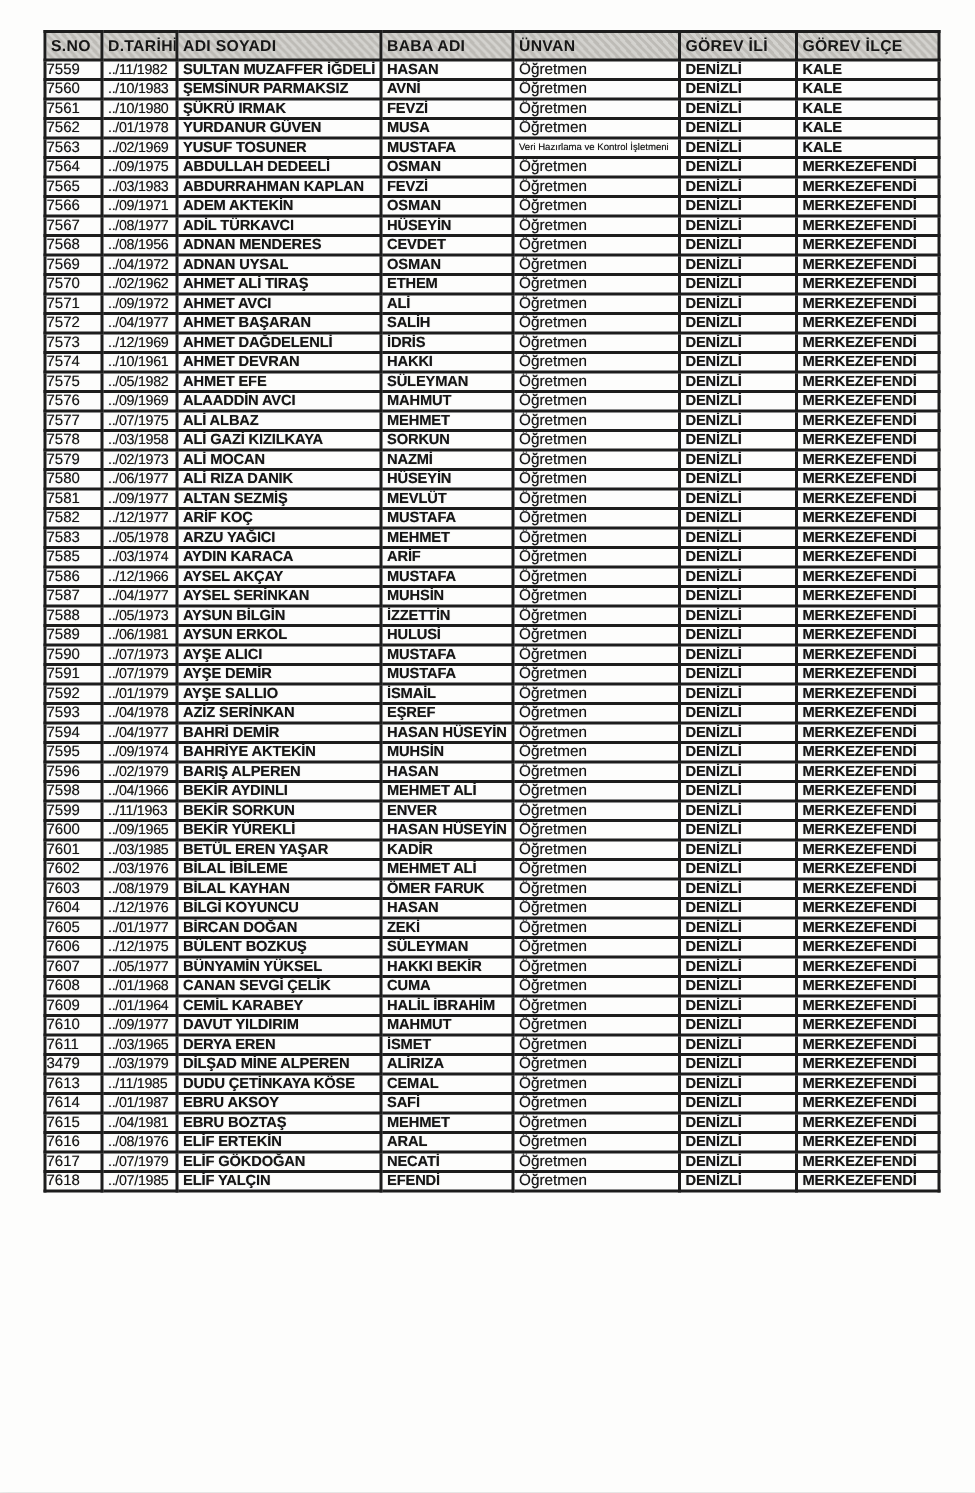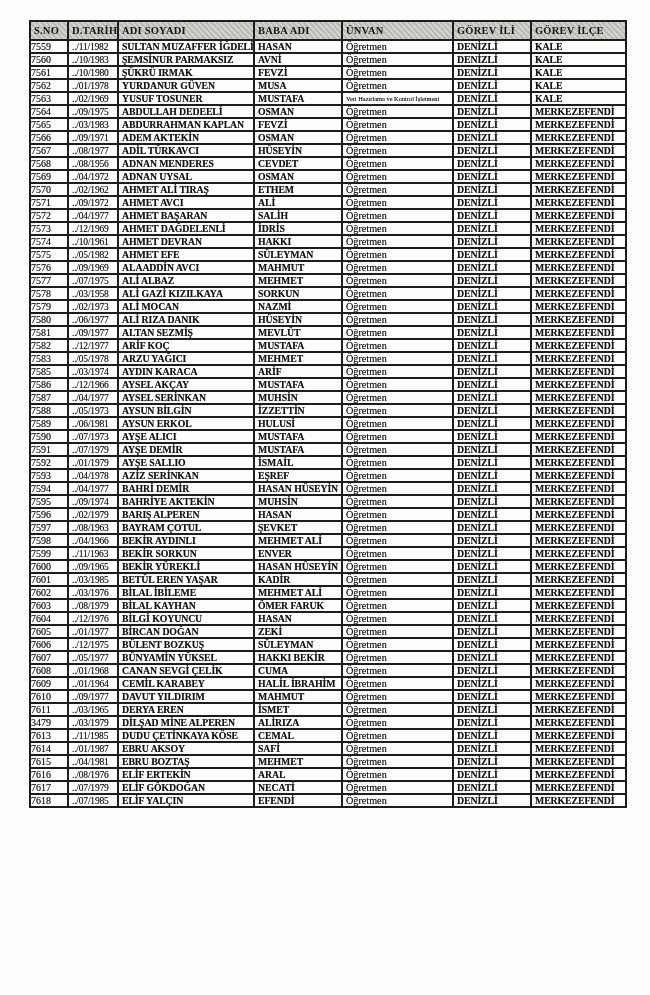--- a/index.html
+++ b/index.html
@@ -1,21 +1,21 @@
 <!DOCTYPE html>
 <html><head>
 <meta charset="utf-8">
 <style>
   html,body { margin:0; padding:0; background:#e9e9e9; }
   .page {
     position:relative;
     width:650px; height:995px;
     margin:0 auto;
     background:#fdfdfc;
-    font-family:Liberation Serif, serif;
+    font-family:Liberation Sans, sans-serif;
     color:#161616;
     box-shadow:0 0 6px rgba(0,0,0,.25);
     overflow:hidden;
   }
   table.rostertbl {
     position:absolute; left:29px; top:20px;
     width:596px;
     border-collapse:collapse;
     table-layout:fixed;
   }
@@ -399,29 +399,20 @@
         <tr>
           <td class="c0">7596</td>
           <td class="c1">../02/1979</td>
           <td class="c2">BARIŞ ALPEREN</td>
           <td class="c3">HASAN</td>
           <td class="c4">Öğretmen</td>
           <td class="c5">DENİZLİ</td>
           <td class="c6">MERKEZEFENDİ</td>
         </tr>
         <tr>
-          <td class="c0">7597</td>
-          <td class="c1">../08/1963</td>
-          <td class="c2">BAYRAM ÇOTUL</td>
-          <td class="c3">ŞEVKET</td>
-          <td class="c4">Öğretmen</td>
-          <td class="c5">DENİZLİ</td>
-          <td class="c6">MERKEZEFENDİ</td>
-        </tr>
-        <tr>
           <td class="c0">7598</td>
           <td class="c1">../04/1966</td>
           <td class="c2">BEKİR AYDINLI</td>
           <td class="c3">MEHMET ALİ</td>
           <td class="c4">Öğretmen</td>
           <td class="c5">DENİZLİ</td>
           <td class="c6">MERKEZEFENDİ</td>
         </tr>
         <tr>
           <td class="c0">7599</td>

